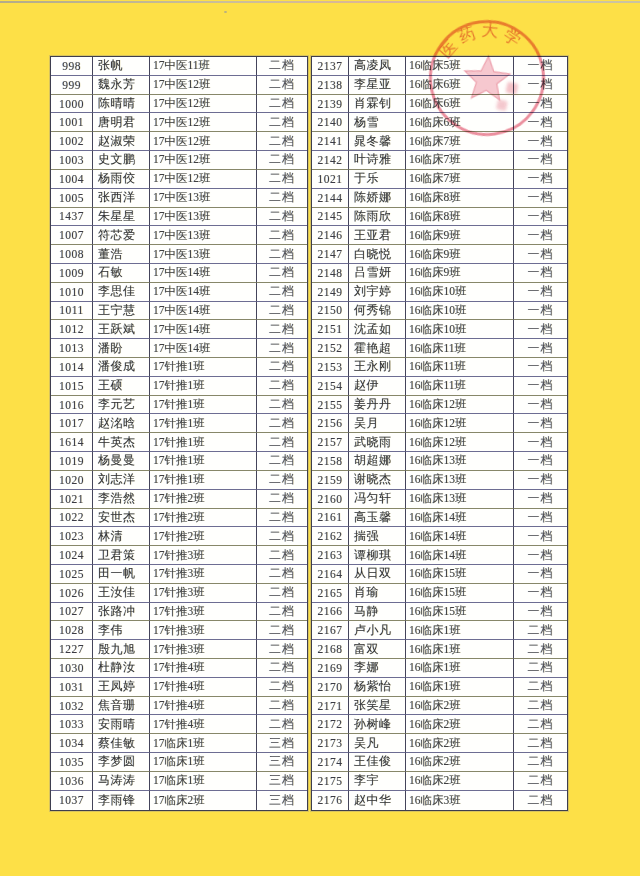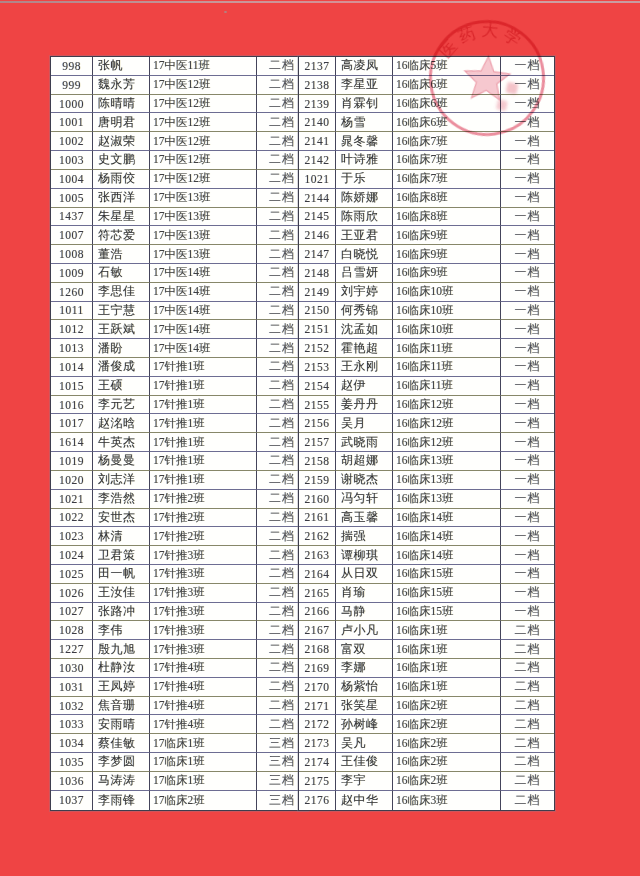--- a/index.html
+++ b/index.html
@@ -1,39 +1,39 @@
 <!DOCTYPE html>
 <html><head>
 <meta charset="utf-8">
 <style>
   html,body{margin:0;padding:0;}
   body{
     width:640px;height:876px;position:relative;overflow:hidden;
     background:#fdfdf9;
     font-family:"Liberation Serif","DejaVu Serif",serif;
   }
-  .page{position:absolute;inset:0;background:#ef4444;}
+  .page{position:absolute;inset:0;background:#fde047;}
   
   .scan-edge{
     position:absolute;left:0;top:1px;width:640px;height:2px;
     background:linear-gradient(to right,#9a9aa0 0%,#b9b3b6 35%,#d3a7ae 60%,#c5bfc2 80%,#b9b9bf 100%);
     opacity:.75;
   }
   .speck{position:absolute;left:224px;top:11px;width:3px;height:2px;background:#9a9a9a;border-radius:50%;opacity:.7;}
 
   
   .roster{
     position:absolute;top:56px;
     border:1.5px solid #3e3e4e;
     box-shadow:0 0 0 1px rgba(130,130,150,.30);
     display:grid;
     background:#fffffd;
   }
   .roster.left {left:50px; grid-template-columns:42px 57px 107px 50px;}
-  .roster.right{left:298px;grid-template-columns:37px 57px 108px 53px;}
+  .roster.right{left:311px;grid-template-columns:37px 57px 108px 53px;}
   .cell{
     height:18.82px;box-sizing:border-box;
     display:flex;align-items:center;
     border-right:1px solid #44445a;
     font-size:12px;color:#38383c;
     overflow:hidden;white-space:nowrap;
     text-shadow:0.6px 0.3px 0 rgba(175,150,30,.28), -0.6px -0.3px 0 rgba(50,110,190,.22);
   }
   .cell.rb-odd {border-bottom:1px solid rgba(60,60,110,.75);}
   .cell.rb-even{border-bottom:1px solid rgba(95,95,55,.75);}
@@ -101,21 +101,21 @@
       <div class="cell cls rb-even">17中医13班</div>
       <div class="cell tier rb-even">二档</div>
       <div class="cell no rb-odd">1008</div>
       <div class="cell name rb-odd">董浩</div>
       <div class="cell cls rb-odd">17中医13班</div>
       <div class="cell tier rb-odd">二档</div>
       <div class="cell no rb-even">1009</div>
       <div class="cell name rb-even">石敏</div>
       <div class="cell cls rb-even">17中医14班</div>
       <div class="cell tier rb-even">二档</div>
-      <div class="cell no rb-odd">1260</div>
+      <div class="cell no rb-odd">1010</div>
       <div class="cell name rb-odd">李思佳</div>
       <div class="cell cls rb-odd">17中医14班</div>
       <div class="cell tier rb-odd">二档</div>
       <div class="cell no rb-even">1011</div>
       <div class="cell name rb-even">王宁慧</div>
       <div class="cell cls rb-even">17中医14班</div>
       <div class="cell tier rb-even">二档</div>
       <div class="cell no rb-odd">1012</div>
       <div class="cell name rb-odd">王跃斌</div>
       <div class="cell cls rb-odd">17中医14班</div>

